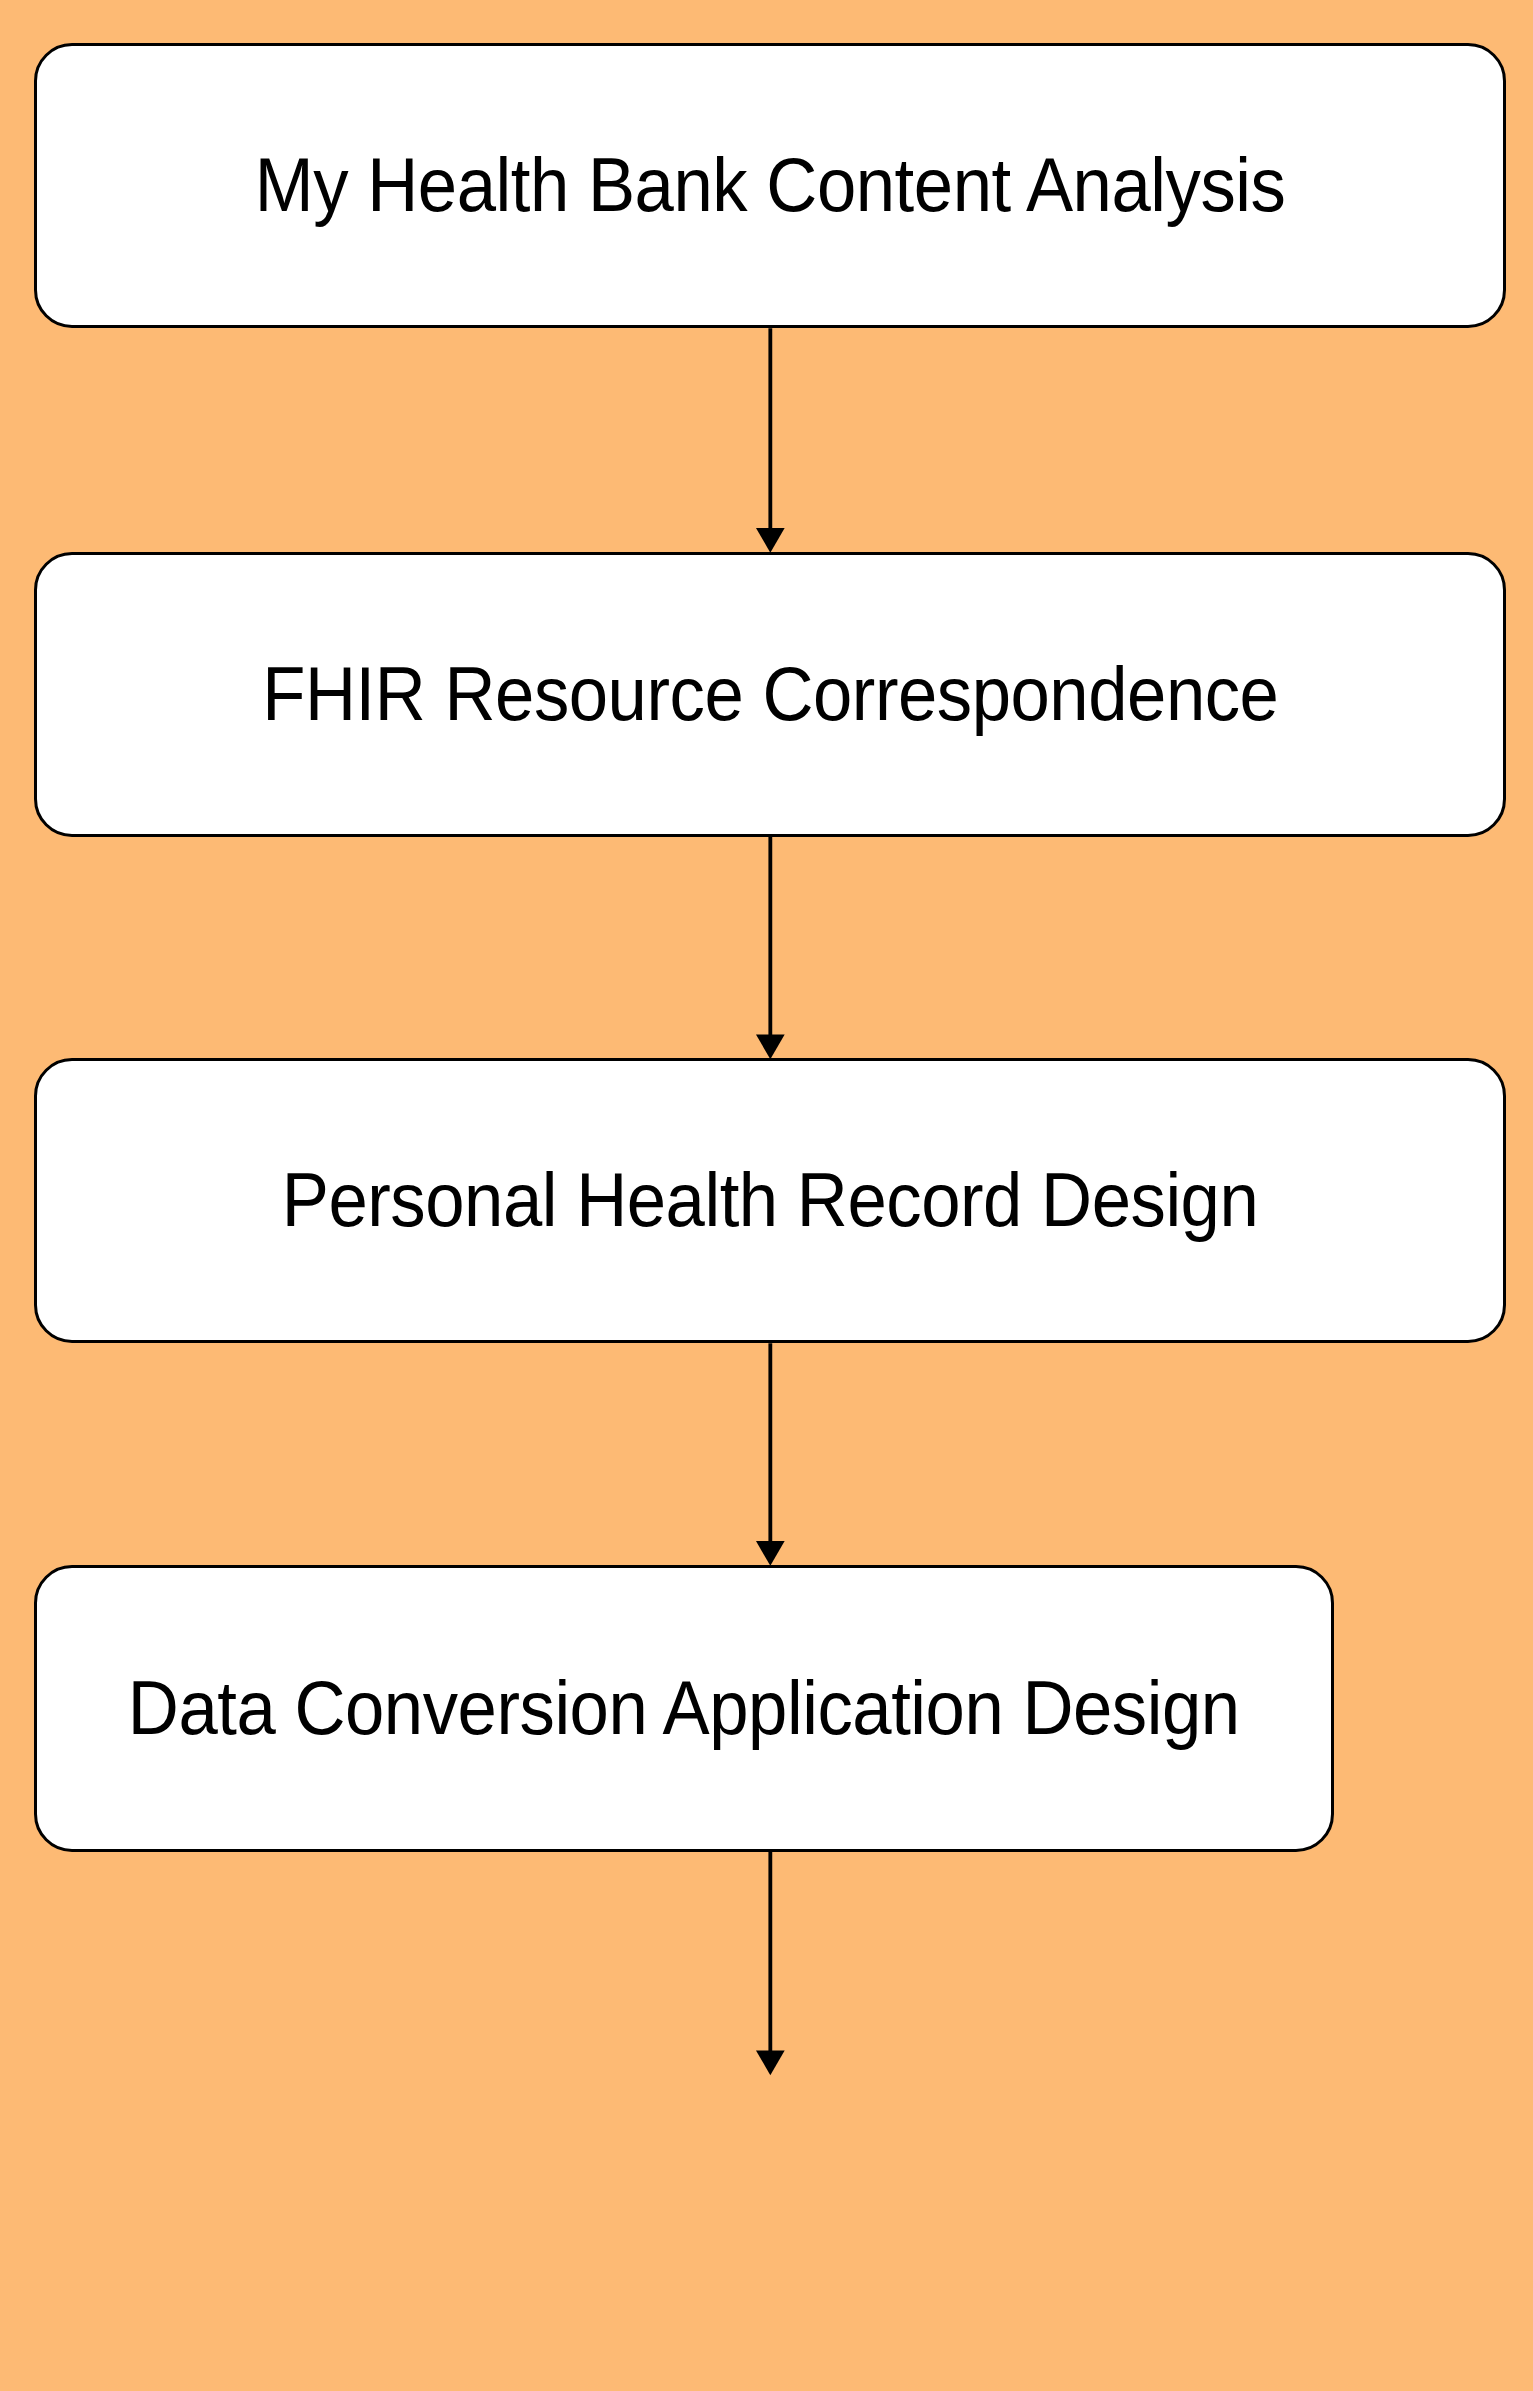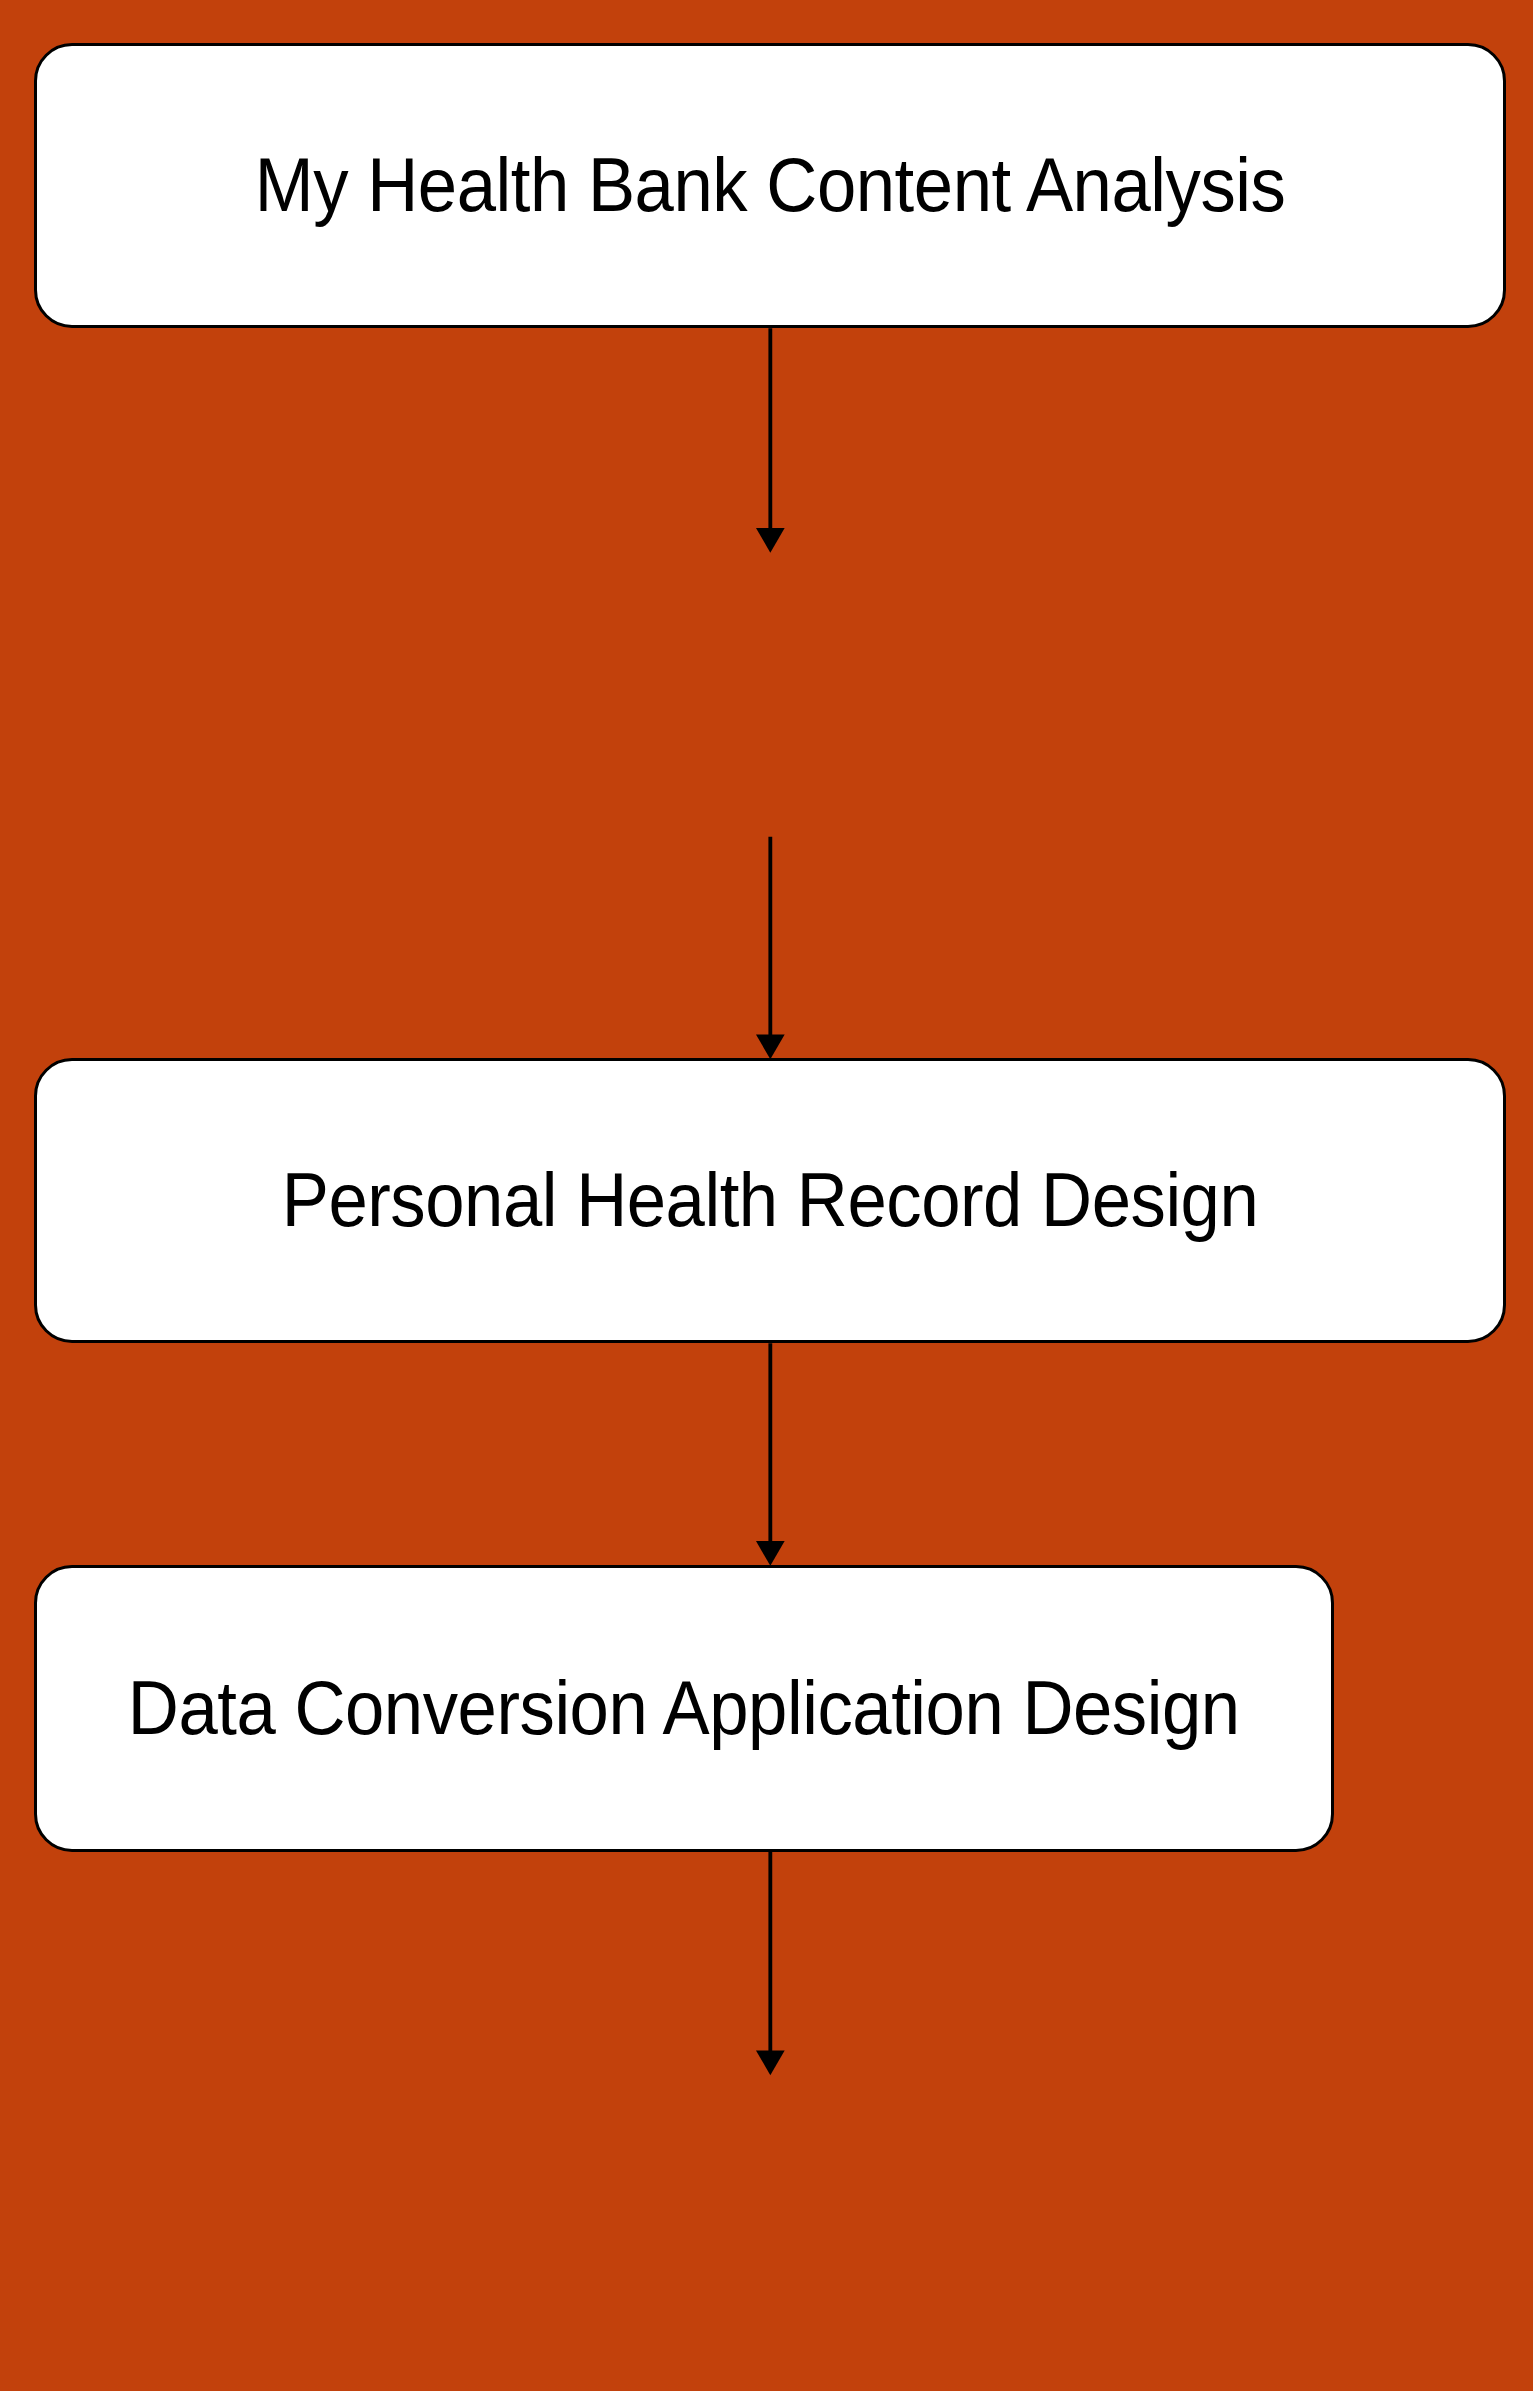--- a/index.html
+++ b/index.html
@@ -8,21 +8,21 @@
     padding: 0;
     background: #ffffff;
   }
   body {
     font-family: "Liberation Sans", "DejaVu Sans", sans-serif;
   }
   #canvas {
     position: relative;
     width: 1533px;
     height: 2392px;
-    background: #c2410c;
+    background: #fdba74;
     overflow: hidden;
   }
   .flow-svg {
     position: absolute;
     left: 0;
     top: 0;
     width: 1533px;
     height: 2392px;
   }
   .node-box {
@@ -78,20 +78,23 @@
     <g>
       <line class="arrow-line" x1="806" y1="1937" x2="806" y2="2149"></line>
       <polygon class="arrow-head" points="791,2145 821,2145 806,2171"></polygon>
     </g>
   </svg>
 
   <div class="node-box" id="box-1" style="left: 34px; top: 43px; width: 1472px; height: 285px;">
     <span class="node-label">My Health Bank Content Analysis</span>
   </div>
 
+  <div class="node-box" id="box-2" style="left: 34px; top: 552px; width: 1472px; height: 285px;">
+    <span class="node-label">FHIR Resource Correspondence</span>
+  </div>
 
   <div class="node-box" id="box-3" style="left: 34px; top: 1058px; width: 1472px; height: 285px;">
     <span class="node-label">Personal Health Record Design</span>
   </div>
 
   <div class="node-box" id="box-4" style="left: 34px; top: 1565px; width: 1300px; height: 287px;">
     <span class="node-label">Data Conversion Application Design</span>
   </div>
 
 

